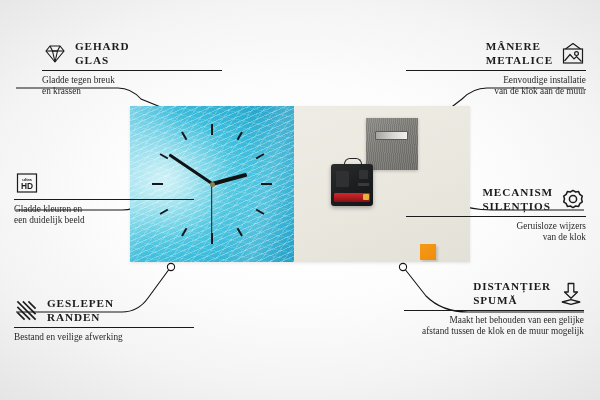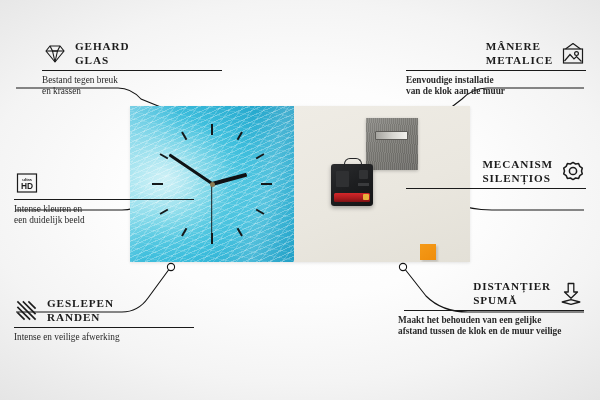--- a/index.html
+++ b/index.html
@@ -61,40 +61,39 @@
     margin: 3px 0 4px 0;
     width: 100%;
   }
   .feature .desc {
     font-size: 9.3px;
     line-height: 11.4px;
     color: #2a2a2a;
     white-space: pre-line;
   }
   .feature.right .desc {
-    text-align: left;
-    font-weight: bold;
+    text-align: right;
   }
 
   .icon {
     width: 26px;
     height: 26px;
     flex: 0 0 26px;
     display: flex;
     align-items: center;
     justify-content: flex-start;
   }
   .icon svg { display: block; }
 
   
   #f-glass   { left: 14px;  top: 40px; margin-left: 28px;  }
   #f-print   { left: 14px;  top: 170px; }
   #f-edges   { left: 14px;  top: 297px; }
   #f-metal   { left: 406px; top: 40px;  }
-  #f-mech    { left: 406px; top: 158px; }
+  #f-mech    { left: 406px; top: 186px; }
   #f-spacer  { left: 404px; top: 280px; }
 
   #f-spacer .desc {
     width: 186px;
     margin-left: -6px;
   }
 
   
   .photo {
     position: absolute;
@@ -386,57 +385,57 @@
             <path d="M8 5 L10.5 10 L13 21"></path>
             <path d="M18 5 L15.5 10 L13 21"></path>
             <path d="M10.5 10 L15.5 10"></path>
           </g>
         </svg>
       </span>
       <span class="title">GEHARD
 GLAS</span>
     </div>
     <div class="rule"></div>
-    <div class="desc">Bestand tegen breuk
+    <div class="desc">Gladde tegen breuk
 en krassen</div>
   </div>
 
   <div class="feature left" id="f-print">
     <div class="head">
       <span class="icon">
         <svg viewBox="0 0 26 26" width="26" height="26">
           <rect x="3.5" y="4" width="19" height="18" fill="none" stroke="#1b1b1b" stroke-width="1.2"></rect>
           <text x="13" y="11.4" font-family="Liberation Sans, sans-serif" font-size="4.4" font-weight="700" text-anchor="middle" fill="#1b1b1b">ultra</text>
           <text x="13" y="19.4" font-family="Liberation Sans, sans-serif" font-size="8.4" font-weight="700" text-anchor="middle" fill="#1b1b1b">HD</text>
         </svg>
       </span>
     </div>
     <div class="rule"></div>
-    <div class="desc">Intense kleuren en
+    <div class="desc">Gladde kleuren en
 een duidelijk beeld</div>
   </div>
 
   <div class="feature left" id="f-edges">
     <div class="head">
       <span class="icon">
         <svg viewBox="0 0 26 26" width="26" height="26">
           <g stroke="#1b1b1b" stroke-width="1.7" stroke-linecap="square">
             <path d="M4 4 L21 21"></path>
             <path d="M4 9.5 L15.5 21"></path>
             <path d="M4 15 L10 21"></path>
             <path d="M9.5 4 L21 15.5"></path>
             <path d="M15 4 L21 10"></path>
           </g>
         </svg>
       </span>
       <span class="title">GESLEPEN
 RANDEN</span>
     </div>
     <div class="rule"></div>
-    <div class="desc">Intense en veilige afwerking</div>
+    <div class="desc">Bestand en veilige afwerking</div>
   </div>
 
   <div class="feature right" id="f-metal">
     <div class="head">
       <span class="icon">
         <svg viewBox="0 0 26 26" width="26" height="26">
           <g fill="none" stroke="#1b1b1b" stroke-width="1.2">
             <rect x="3.5" y="8" width="19" height="14"></rect>
             <path d="M13 2.5 L5.5 8 M13 2.5 L20.5 8"></path>
             <circle cx="16.5" cy="12.6" r="1.9"></circle>
@@ -459,33 +458,35 @@
           <g fill="none" stroke="#1b1b1b" stroke-width="1.5" stroke-linejoin="round">
             <path d="M13 3.4 L15.6 5.0 L18.6 4.6 L19.8 7.4 L22.3 9.1 L21.5 12.0 L22.3 14.9 L19.8 16.6 L18.6 19.4 L15.6 19.0 L13 20.6 L10.4 19.0 L7.4 19.4 L6.2 16.6 L3.7 14.9 L4.5 12.0 L3.7 9.1 L6.2 7.4 L7.4 4.6 L10.4 5.0 Z"></path>
             <circle cx="13" cy="12" r="3.6"></circle>
           </g>
         </svg>
       </span>
       <span class="title">MECANISM
 SILENȚIOS</span>
     </div>
     <div class="rule"></div>
+    <div class="desc">Geruisloze wijzers
+van de klok</div>
   </div>
 
   <div class="feature right" id="f-spacer">
     <div class="head">
       <span class="icon">
         <svg viewBox="0 0 26 26" width="26" height="26">
           <g fill="none" stroke="#1b1b1b" stroke-width="1.3" stroke-linejoin="round">
             <path d="M10.2 2.5 L15.8 2.5 L15.8 11 L19.5 11 L13 17.2 L6.5 11 L10.2 11 Z"></path>
             <path d="M13 18.6 L21.8 21.0 L13 23.4 L4.2 21.0 Z"></path>
           </g>
         </svg>
       </span>
       <span class="title">DISTANȚIER
 SPUMĂ</span>
     </div>
     <div class="rule"></div>
     <div class="desc">Maakt het behouden van een gelijke
-afstand tussen de klok en de muur veilige</div>
+afstand tussen de klok en de muur mogelijk</div>
   </div>
 
 </div>
 
 </body></html>

